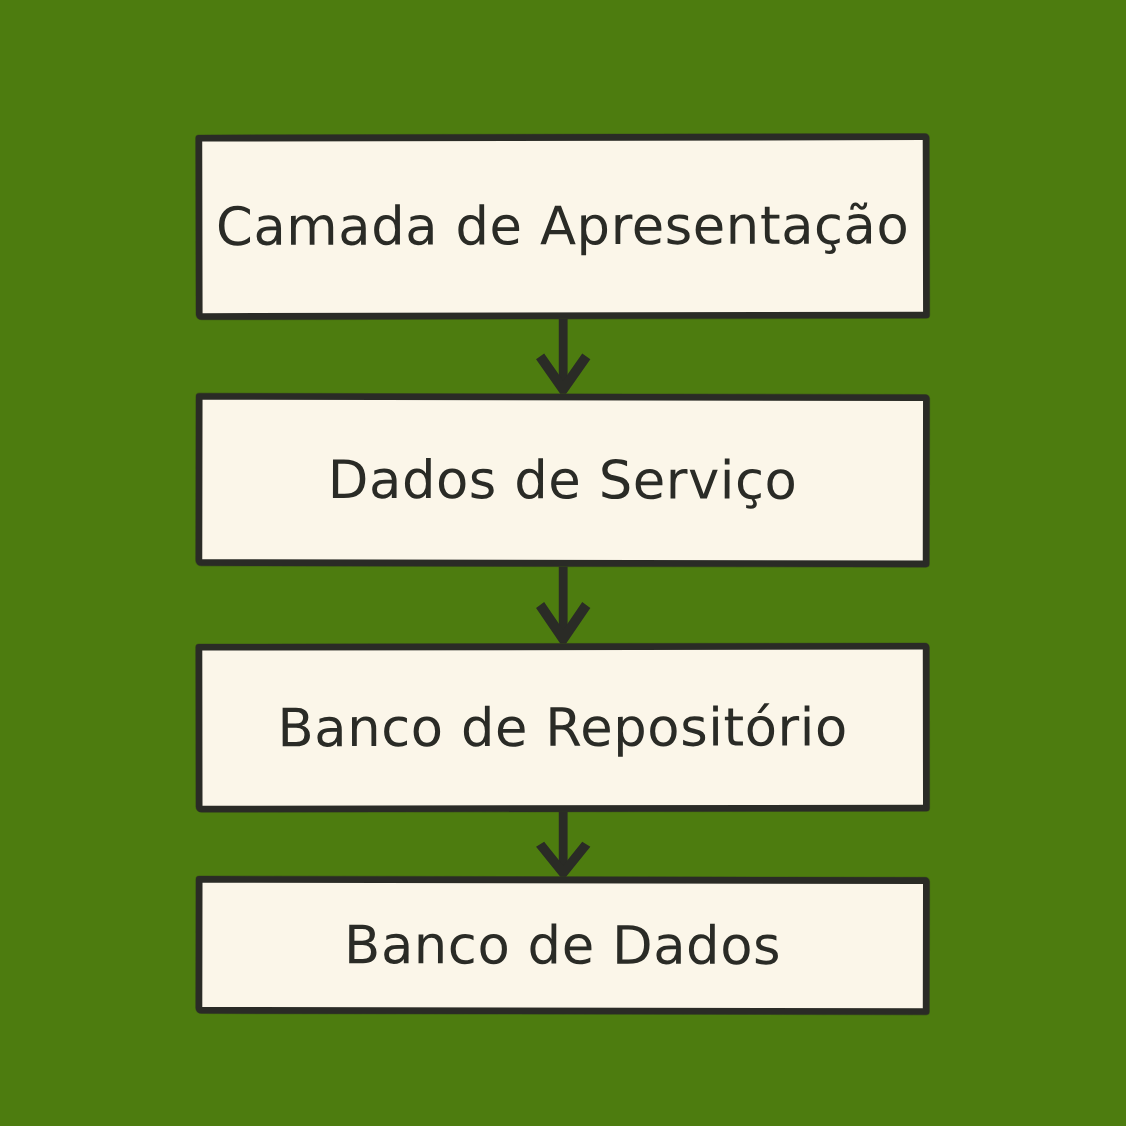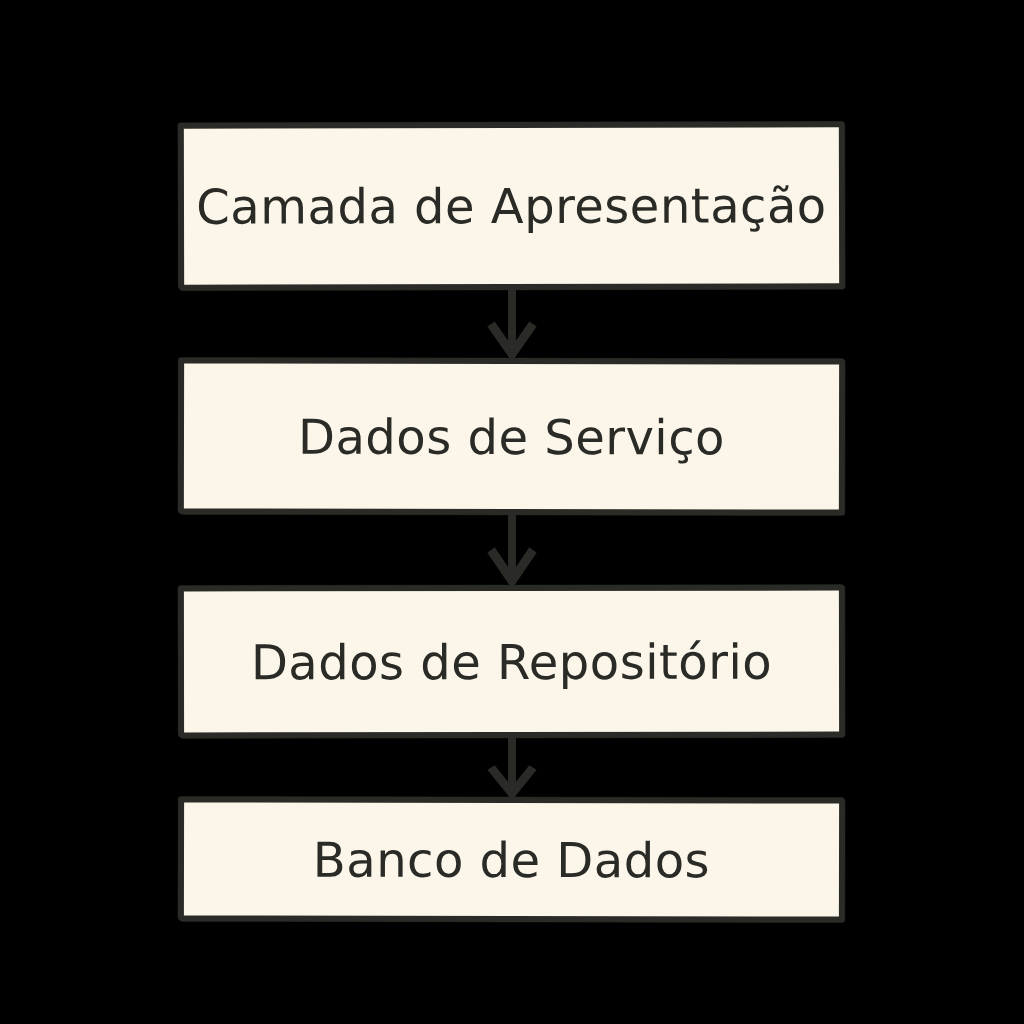--- a/index.html
+++ b/index.html
@@ -10,21 +10,21 @@
     width: 1024px;
     height: 1024px;
     background: #FAF5E7;
     overflow: hidden;
     font-family: "DejaVu Sans", "Liberation Sans", sans-serif;
   }
   .canvas {
     position: relative;
     width: 1024px;
     height: 1024px;
-    background: #000000;
+    background: #4d7c0f;
   }
   .layer-box {
     position: absolute;
     left: 178px;
     width: 667px;
     box-sizing: border-box;
     border: 6px solid #2A2B26;
     border-radius: 3px 4px 3px 5px;
     background: #FBF6E9;
     display: flex;
@@ -70,21 +70,21 @@
   <div class="layer-box box-2">
     <span class="label">Dados de Serviço</span>
   </div>
 
   <svg class="down-arrow arrow-2" viewBox="0 0 64 68" preserveAspectRatio="none" aria-hidden="true">
     <line x1="32" y1="0" x2="32" y2="63" stroke="#2A2B26" stroke-width="8"></line>
     <polyline points="11,34 32,64 53,34" fill="none" stroke="#2A2B26" stroke-width="9" stroke-linejoin="miter"></polyline>
   </svg>
 
   <div class="layer-box box-3">
-    <span class="label">Dados de Repositório</span>
+    <span class="label">Banco de Repositório</span>
   </div>
 
   <svg class="down-arrow arrow-3" viewBox="0 0 64 68" preserveAspectRatio="none" aria-hidden="true">
     <line x1="32" y1="0" x2="32" y2="63" stroke="#2A2B26" stroke-width="8"></line>
     <polyline points="11,34 32,64 53,34" fill="none" stroke="#2A2B26" stroke-width="9" stroke-linejoin="miter"></polyline>
   </svg>
 
   <div class="layer-box box-4">
     <span class="label">Banco de Dados</span>
   </div>

